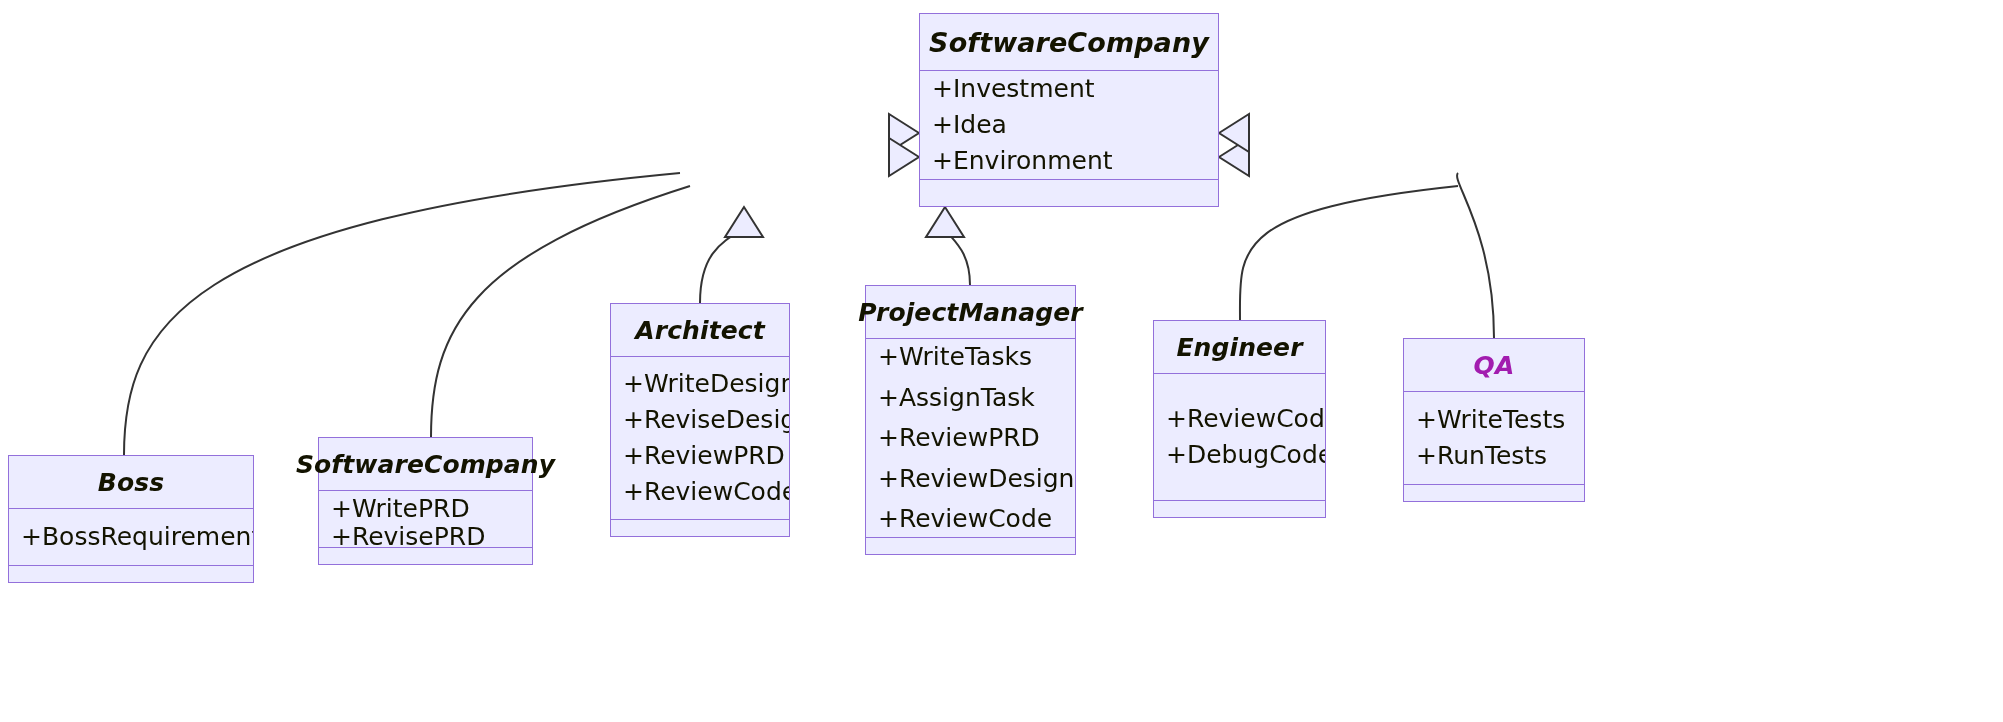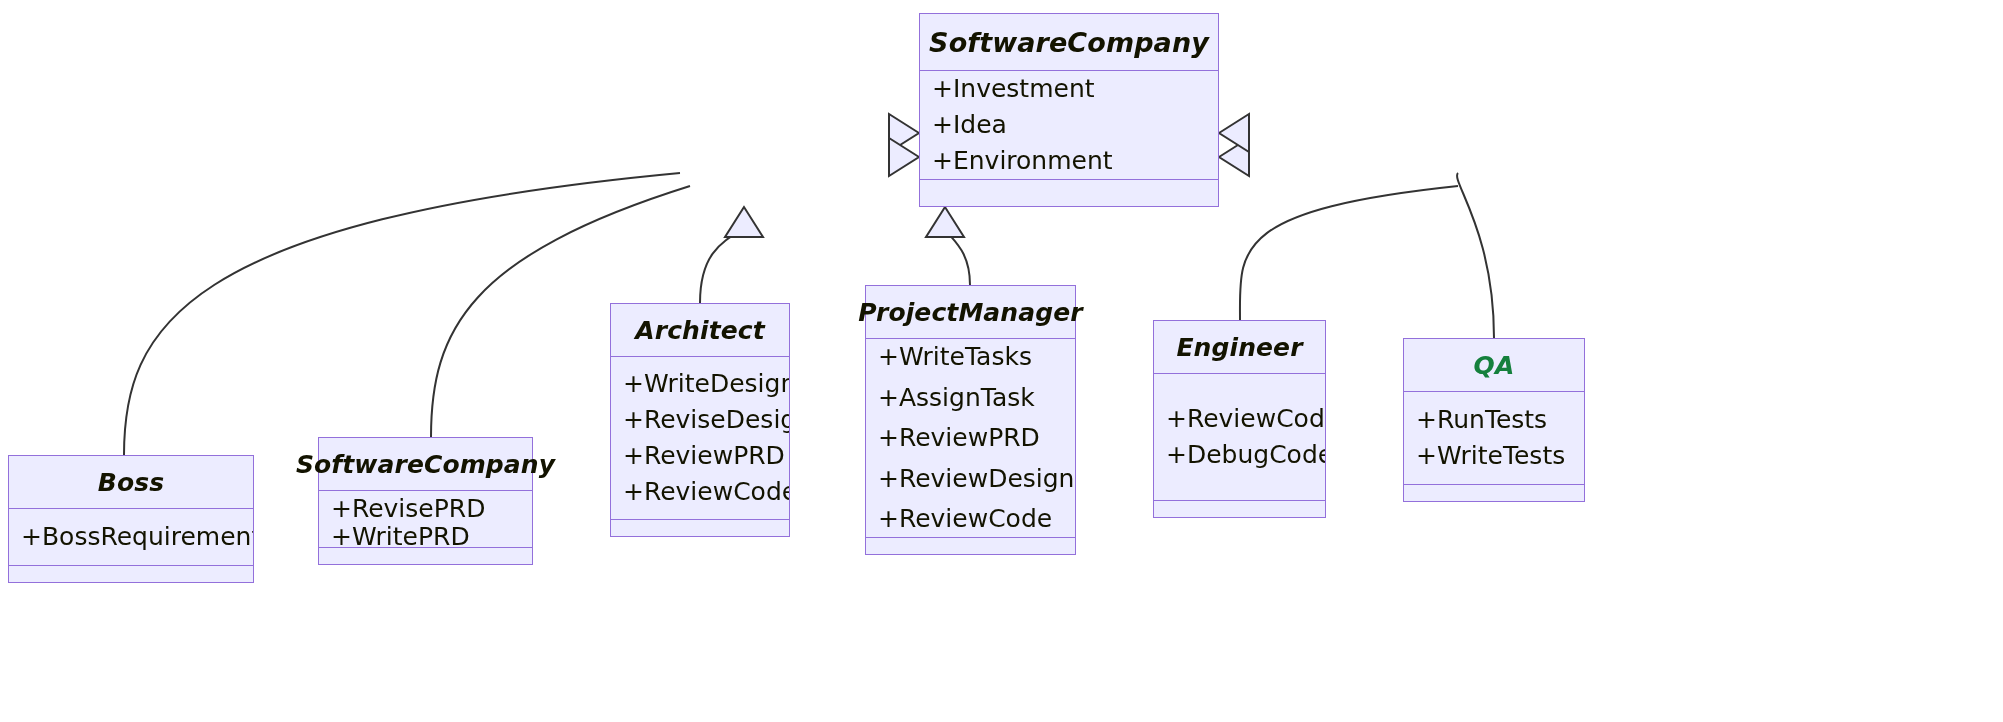--- a/index.html
+++ b/index.html
@@ -47,22 +47,22 @@
     <div class="node" style="left: 8px; top: 455px; width: 246px; height: 128px; background: rgb(236, 236, 255); border-color: rgb(147, 112, 219);">
       <div class="node-title" style="height: 52px; font-size: 25px; color: rgb(19, 19, 0);">Boss</div>
       <div class="node-members" style="height: 56px; border-top-color: rgb(147, 112, 219);">
         <div class="member" style="font-size: 25px; line-height: 36px; padding: 0px 12px;">+BossRequirement</div>
       </div>
       <div class="node-methods" style="border-top-color: rgb(147, 112, 219); height: 17px;"></div>
     </div>
     <div class="node" style="left: 318px; top: 437px; width: 215px; height: 128px; background: rgb(236, 236, 255); border-color: rgb(147, 112, 219);">
       <div class="node-title" style="height: 52px; font-size: 25px; color: rgb(19, 19, 0);">SoftwareCompany</div>
       <div class="node-members" style="height: 56px; border-top-color: rgb(147, 112, 219);">
+        <div class="member" style="font-size: 25px; line-height: 36px; padding: 0px 12px;">+WritePRD</div>
         <div class="member" style="font-size: 25px; line-height: 36px; padding: 0px 12px;">+RevisePRD</div>
-        <div class="member" style="font-size: 25px; line-height: 36px; padding: 0px 12px;">+WritePRD</div>
       </div>
       <div class="node-methods" style="border-top-color: rgb(147, 112, 219); height: 17px;"></div>
     </div>
     <div class="node" style="left: 610px; top: 303px; width: 180px; height: 234px; background: rgb(236, 236, 255); border-color: rgb(147, 112, 219);">
       <div class="node-title" style="height: 52px; font-size: 25px; color: rgb(19, 19, 0);">Architect</div>
       <div class="node-members" style="height: 162px; border-top-color: rgb(147, 112, 219);">
         <div class="member" style="font-size: 25px; line-height: 36px; padding: 0px 12px;">+WriteDesign</div>
         <div class="member" style="font-size: 25px; line-height: 36px; padding: 0px 12px;">+ReviseDesign</div>
         <div class="member" style="font-size: 25px; line-height: 36px; padding: 0px 12px;">+ReviewPRD</div>
         <div class="member" style="font-size: 25px; line-height: 36px; padding: 0px 12px;">+ReviewCode</div>
@@ -82,20 +82,20 @@
     </div>
     <div class="node" style="left: 1153px; top: 320px; width: 173px; height: 198px; background: rgb(236, 236, 255); border-color: rgb(147, 112, 219);">
       <div class="node-title" style="height: 52px; font-size: 25px; color: rgb(19, 19, 0);">Engineer</div>
       <div class="node-members" style="height: 126px; border-top-color: rgb(147, 112, 219);">
         <div class="member" style="font-size: 25px; line-height: 36px; padding: 0px 12px;">+ReviewCode</div>
         <div class="member" style="font-size: 25px; line-height: 36px; padding: 0px 12px;">+DebugCode</div>
       </div>
       <div class="node-methods" style="border-top-color: rgb(147, 112, 219); height: 17px;"></div>
     </div>
     <div class="node" style="left: 1403px; top: 338px; width: 182px; height: 164px; background: rgb(236, 236, 255); border-color: rgb(147, 112, 219);">
-      <div class="node-title" style="height: 52px; font-size: 25px; color: #15803d;">QA</div>
+      <div class="node-title" style="height: 52px; font-size: 25px; color: #a21caf;">QA</div>
       <div class="node-members" style="height: 92px; border-top-color: rgb(147, 112, 219);">
+        <div class="member" style="font-size: 25px; line-height: 36px; padding: 0px 12px;">+WriteTests</div>
         <div class="member" style="font-size: 25px; line-height: 36px; padding: 0px 12px;">+RunTests</div>
-        <div class="member" style="font-size: 25px; line-height: 36px; padding: 0px 12px;">+WriteTests</div>
       </div>
       <div class="node-methods" style="border-top-color: rgb(147, 112, 219); height: 17px;"></div>
     </div>
   </div>
 
 </body></html>

